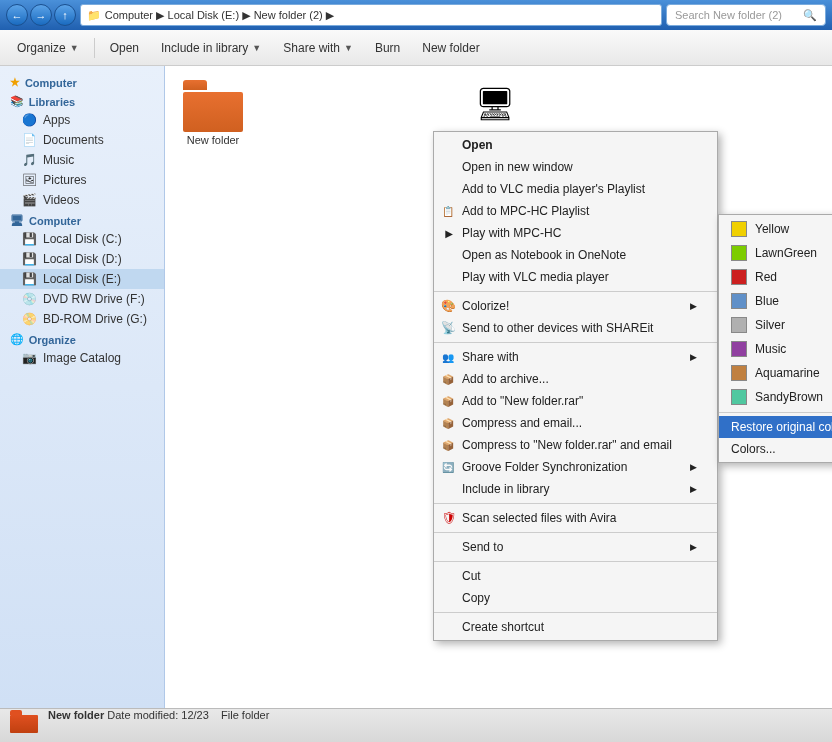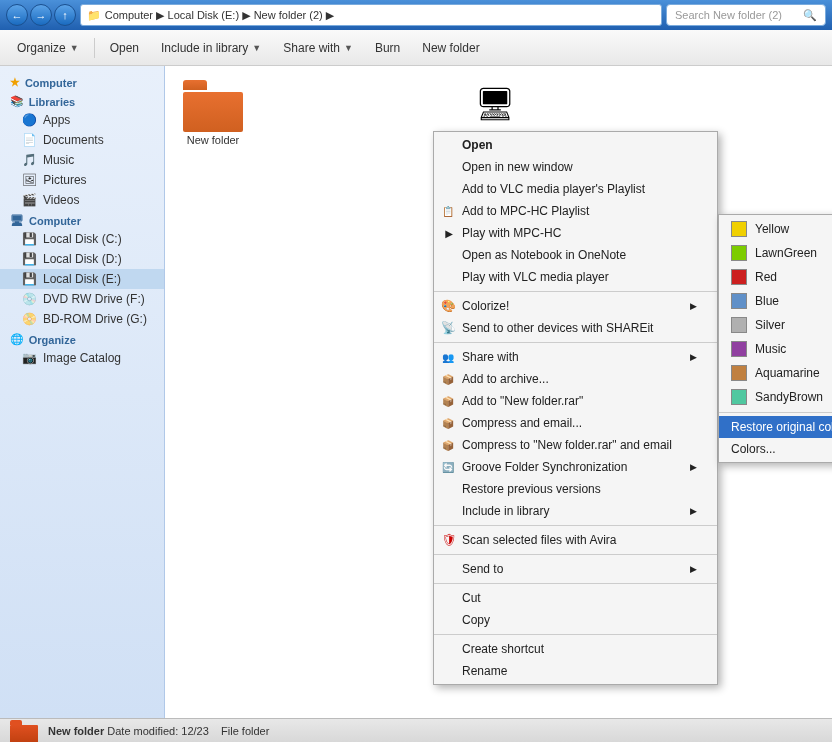--- a/index.html
+++ b/index.html
@@ -166,25 +166,25 @@
       width: 24px; height: 10px;
       background: linear-gradient(to bottom, #e87030, #d06020);
       border-radius: 3px 3px 0 0;
       position: absolute;
       top: 0; left: 0;
     }
     .folder-label { font-size: 11px; text-align: center; color: #333; margin-top: 2px; }
 
     
     .statusbar {
-      height: 24px;
+      height: 34px;
       background: linear-gradient(to bottom, #e8e8e8, #d8d8d8);
       border-top: 1px solid #bbb;
       display: flex;
-      align-items: center;
+      align-items: flex-start;
       padding: 0 10px;
       gap: 10px;
     }
     .status-folder-icon {
       width: 28px; height: 24px; position: relative; flex-shrink: 0;
     }
     .status-folder-body {
       width: 28px; height: 18px;
       background: linear-gradient(to bottom, #e05020, #c04010);
       border-radius: 1px;
@@ -449,23 +449,20 @@
         <div class="cm-item">
           <span class="cm-icon" style="font-size:10px;">📦</span>
           <span>Compress to "New folder.rar" and email</span>
         </div>
         <div class="cm-item">
           <span class="cm-icon" style="font-size:10px;">🔄</span>
           <span>Groove Folder Synchronization</span>
           <span class="cm-arrow">▶</span>
         </div>
         <div class="cm-item">
-          <span>Restore previous versions</span>
-        </div>
-        <div class="cm-item">
           <span>Include in library</span>
           <span class="cm-arrow">▶</span>
         </div>
         <div class="cm-sep"></div>
         <div class="cm-item">
           <span class="cm-icon" style="color:#cc0000; font-size:12px;">🛡</span>
           <span>Scan selected files with Avira</span>
         </div>
         <div class="cm-sep"></div>
         <div class="cm-item">
@@ -475,23 +472,20 @@
         <div class="cm-sep"></div>
         <div class="cm-item">
           <span>Cut</span>
         </div>
         <div class="cm-item">
           <span>Copy</span>
         </div>
         <div class="cm-sep"></div>
         <div class="cm-item">
           <span>Create shortcut</span>
-        </div>
-        <div class="cm-item">
-          <span>Rename</span>
         </div>
 
       </div>
 
       
       <div class="color-submenu">
         <div class="cs-item">
           <div class="color-swatch" style="background:#f0d000;"></div>
           <span>Yellow</span>
         </div>

